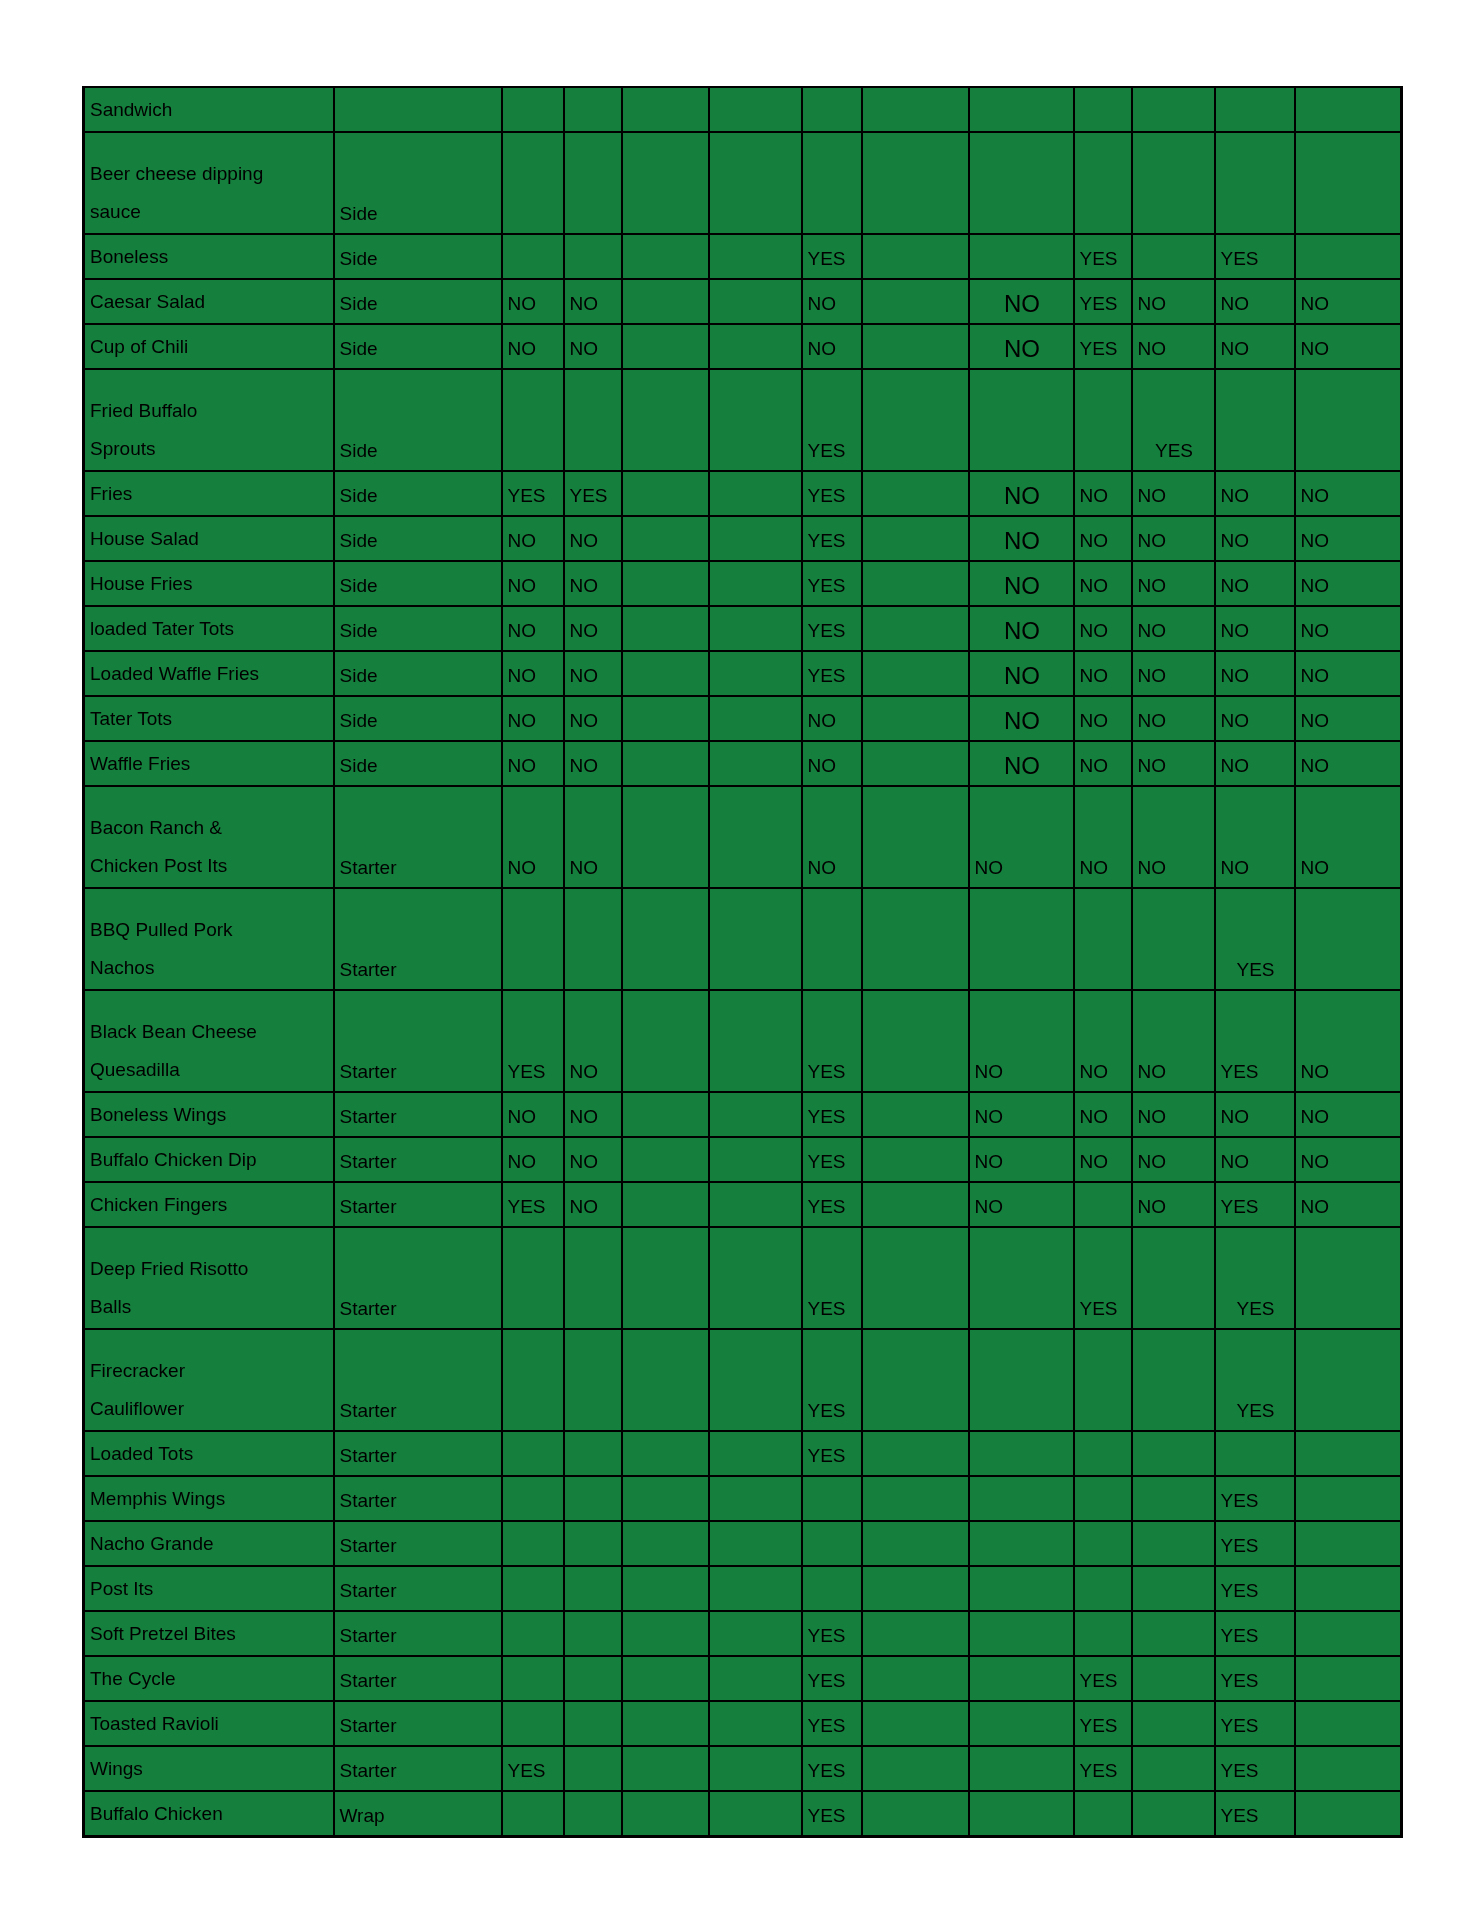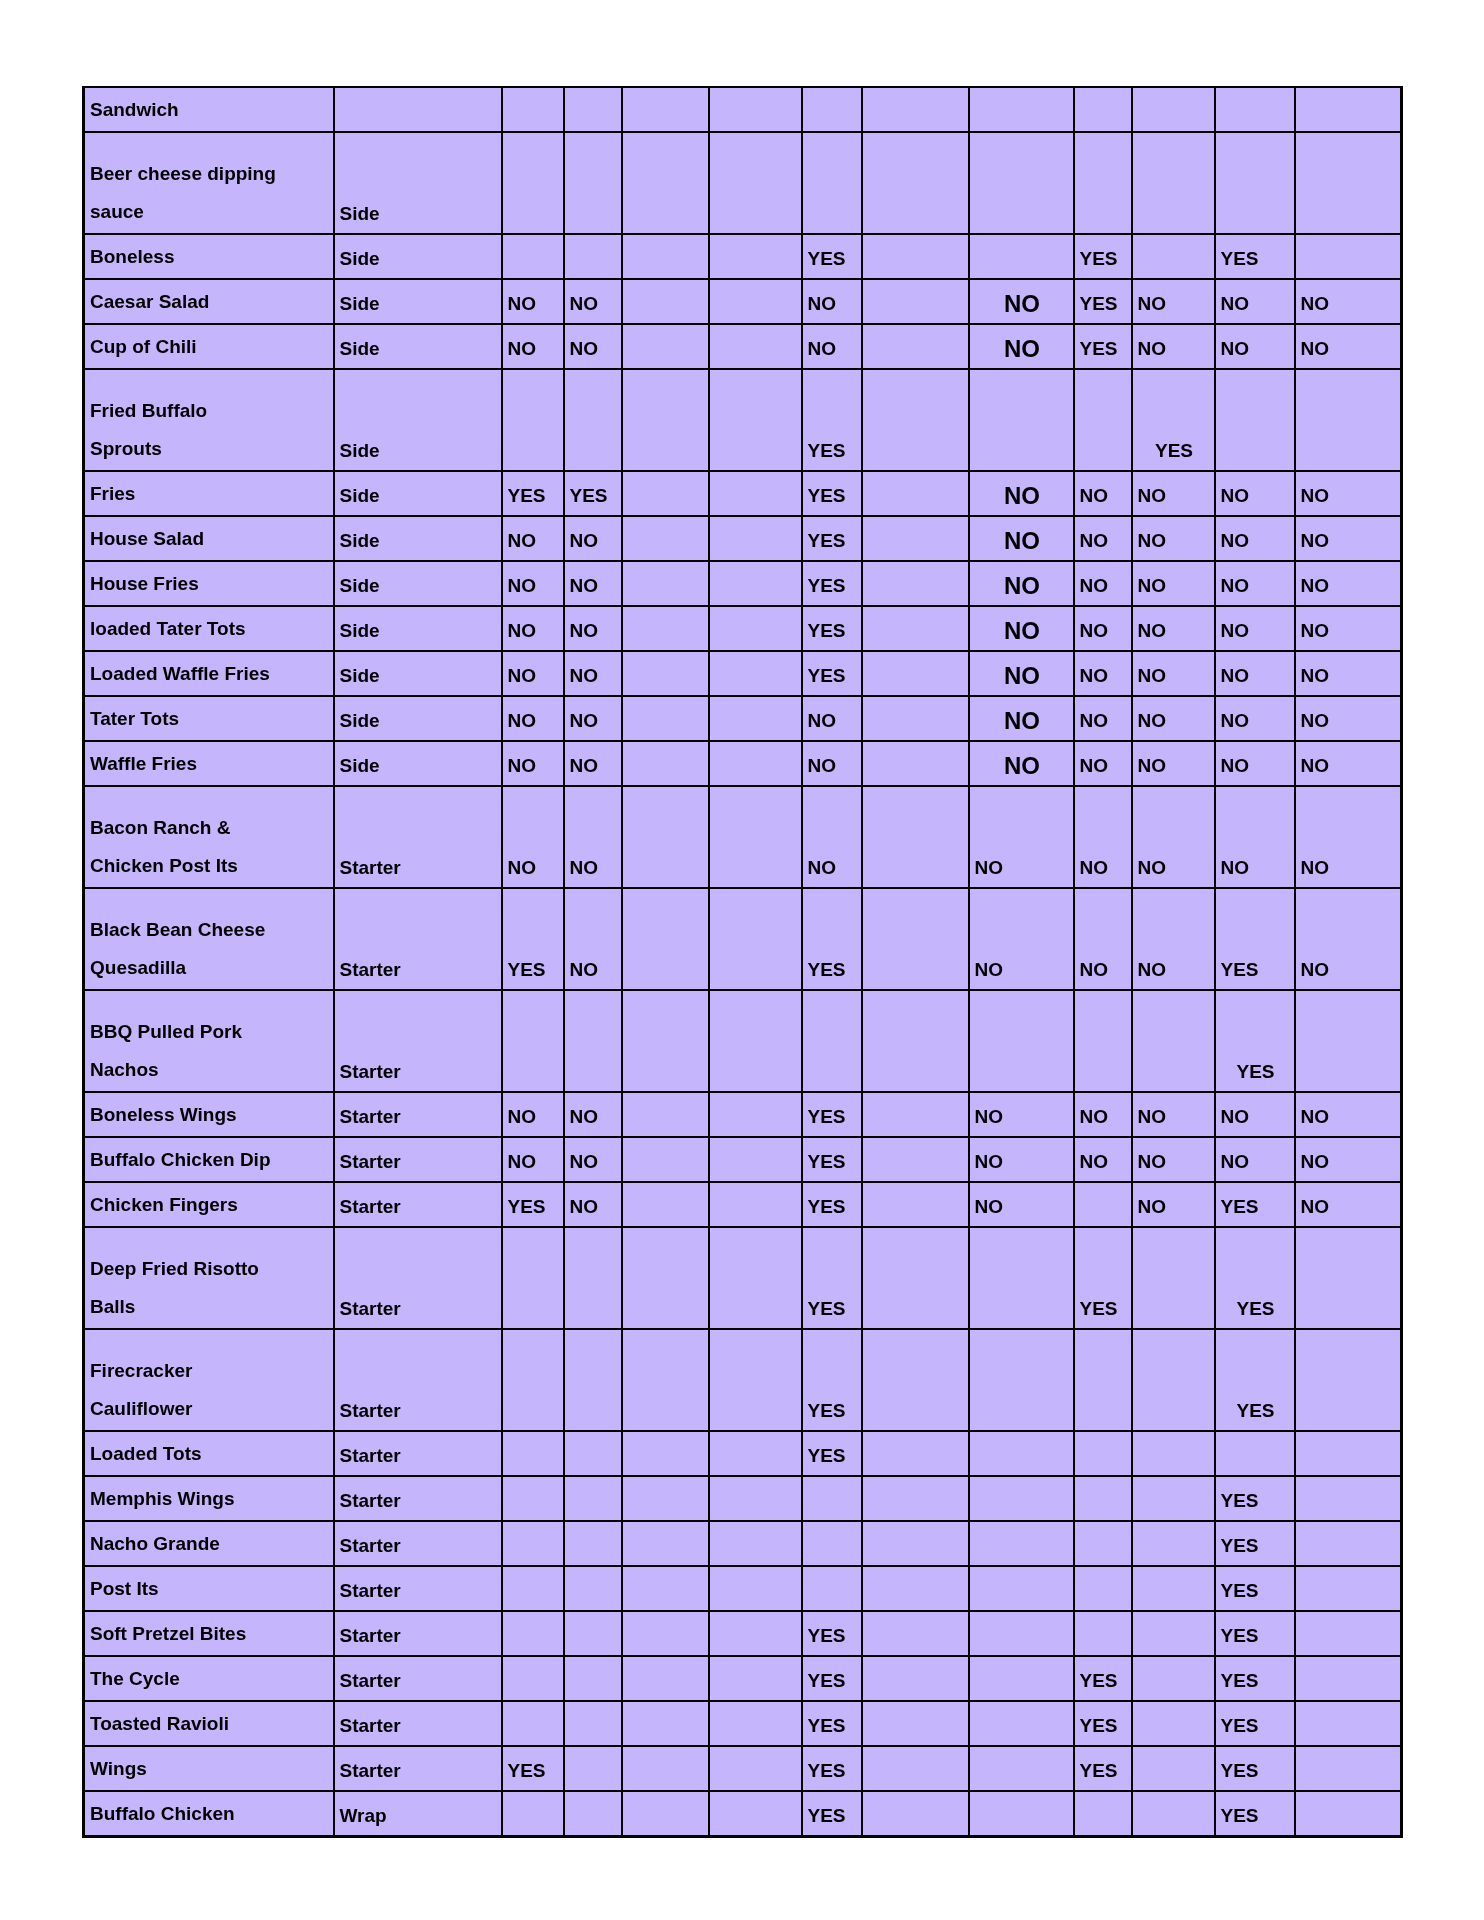--- a/index.html
+++ b/index.html
@@ -18,22 +18,21 @@
   .sheet {
     position: absolute;
     left: 82px;
     top: 86px;
   }
   table.menu-matrix {
     border-collapse: collapse;
     table-layout: fixed;
     border: 3px solid #000000;
     border-top: 2px solid #a9a9a9; 
-    background: #c4b5fd;
-    font-weight: bold;
+    background: #15803d;
   }
   td {
     border: 2px solid #000000;
     vertical-align: bottom;
     padding: 0 3px 6px 5px;
     font-size: 19px;
     line-height: 26px;
     overflow: hidden;
     white-space: nowrap;
   }
@@ -280,50 +279,50 @@
           <td class="value-cell"></td>
           <td class="value-cell">NO</td>
           <td class="value-cell"></td>
           <td class="value-cell">NO</td>
           <td class="value-cell">NO</td>
           <td class="value-cell">NO</td>
           <td class="value-cell">NO</td>
           <td class="value-cell">NO</td>
         </tr>
         <tr class="h2">
+          <td class="name-cell">BBQ Pulled Pork
+Nachos</td>
+          <td class="category-cell">Starter</td>
+          <td class="value-cell"></td>
+          <td class="value-cell"></td>
+          <td class="value-cell"></td>
+          <td class="value-cell"></td>
+          <td class="value-cell"></td>
+          <td class="value-cell"></td>
+          <td class="value-cell"></td>
+          <td class="value-cell"></td>
+          <td class="value-cell"></td>
+          <td class="value-cell center">YES</td>
+          <td class="value-cell"></td>
+        </tr>
+        <tr class="h2">
           <td class="name-cell">Black Bean Cheese
 Quesadilla</td>
           <td class="category-cell">Starter</td>
           <td class="value-cell">YES</td>
           <td class="value-cell">NO</td>
           <td class="value-cell"></td>
           <td class="value-cell"></td>
           <td class="value-cell">YES</td>
           <td class="value-cell"></td>
           <td class="value-cell">NO</td>
           <td class="value-cell">NO</td>
           <td class="value-cell">NO</td>
           <td class="value-cell">YES</td>
           <td class="value-cell">NO</td>
-        </tr>
-        <tr class="h2">
-          <td class="name-cell">BBQ Pulled Pork
-Nachos</td>
-          <td class="category-cell">Starter</td>
-          <td class="value-cell"></td>
-          <td class="value-cell"></td>
-          <td class="value-cell"></td>
-          <td class="value-cell"></td>
-          <td class="value-cell"></td>
-          <td class="value-cell"></td>
-          <td class="value-cell"></td>
-          <td class="value-cell"></td>
-          <td class="value-cell"></td>
-          <td class="value-cell center">YES</td>
-          <td class="value-cell"></td>
         </tr>
         <tr class="h1">
           <td class="name-cell">Boneless Wings</td>
           <td class="category-cell">Starter</td>
           <td class="value-cell">NO</td>
           <td class="value-cell">NO</td>
           <td class="value-cell"></td>
           <td class="value-cell"></td>
           <td class="value-cell">YES</td>
           <td class="value-cell"></td>

